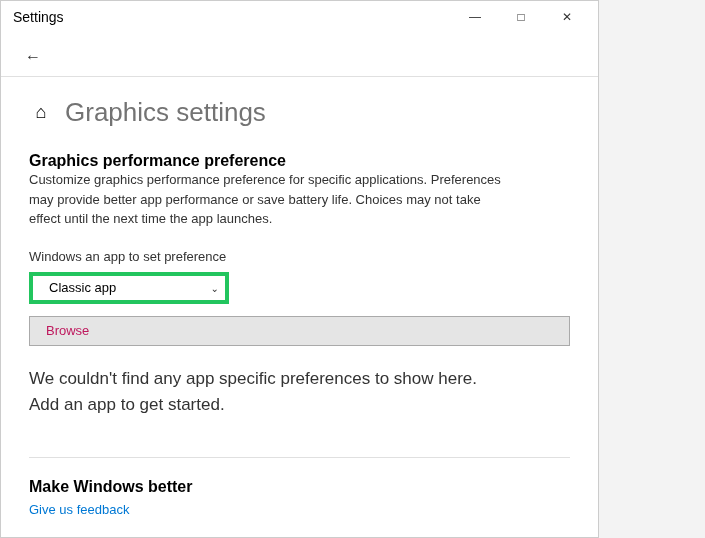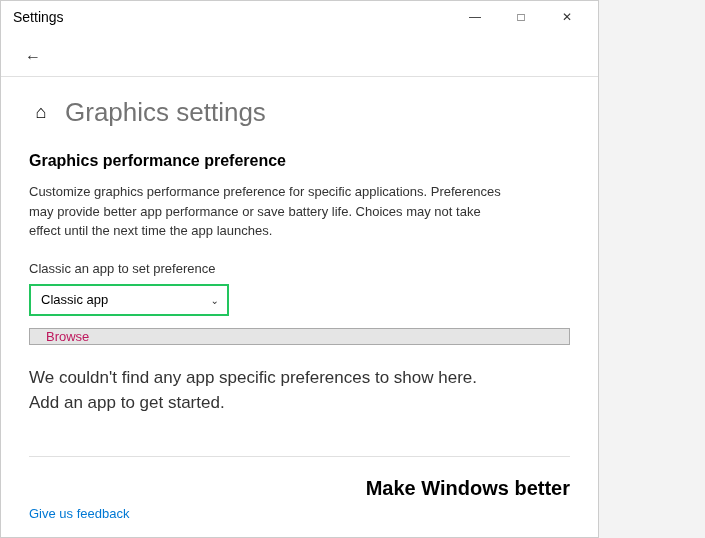--- a/index.html
+++ b/index.html
@@ -119,21 +119,20 @@
       font-size: 26px;
       font-weight: 300;
       color: #737373;
     }
 
     
     .section-title {
       font-size: 16px;
       font-weight: 600;
       color: #000;
-      margin-bottom: 12px;
     }
 
     .section-description {
       font-size: 13px;
       color: #333;
       line-height: 1.5;
       margin-bottom: 20px;
       max-width: 480px;
     }
 
@@ -149,23 +148,23 @@
 
     .dropdown-wrapper {
       position: relative;
       width: 200px;
       display: inline-block;
     }
 
     .dropdown-wrapper select {
       width: 100%;
       height: 32px;
-      border: 2px solid #22c55e;
+      border: 4px solid #22c55e;
       background: #fff;
-      padding: 0 10px;
+      padding: 0 16px;
       font-family: 'Segoe UI', sans-serif;
       font-size: 13px;
       color: #000;
       appearance: none;
       -webkit-appearance: none;
       cursor: pointer;
     }
 
     .dropdown-arrow {
       position: absolute;
@@ -199,25 +198,24 @@
       margin-bottom: 32px;
     }
 
     .divider {
       border: none;
       border-top: 1px solid #e0e0e0;
       margin: 8px 0 20px 0;
     }
 
     .make-better-title {
-      font-size: 20px;
+      font-size: 16px;
       font-weight: 600;
       color: #000;
       margin-bottom: 6px;
-      text-align: right;
     }
 
     .feedback-link {
       font-size: 13px;
       color: #0078d4;
       text-decoration: none;
       cursor: pointer;
     }
   </style>
 </head>
@@ -245,21 +243,21 @@
     <div class="page-header">
       <div class="home-icon-wrapper">
         <span style="font-size:18px;">⌂</span>
       </div>
       <h1 class="page-title">Graphics settings</h1>
     </div>
 
     <h2 class="section-title">Graphics performance preference</h2>
     <p class="section-description">Customize graphics performance preference for specific applications. Preferences may provide better app performance or save battery life. Choices may not take effect until the next time the app launches.</p>
 
-    <p class="choose-label">Classic an app to set preference</p>
+    <p class="choose-label">Windows an app to set preference</p>
 
     <div class="dropdown-container">
       <div class="dropdown-wrapper">
         <select>
           <option value="classic">Classic app</option>
           <option value="universal">Universal app</option>
         </select>
         <span class="dropdown-arrow">⌄</span>
       </div>
     </div>

